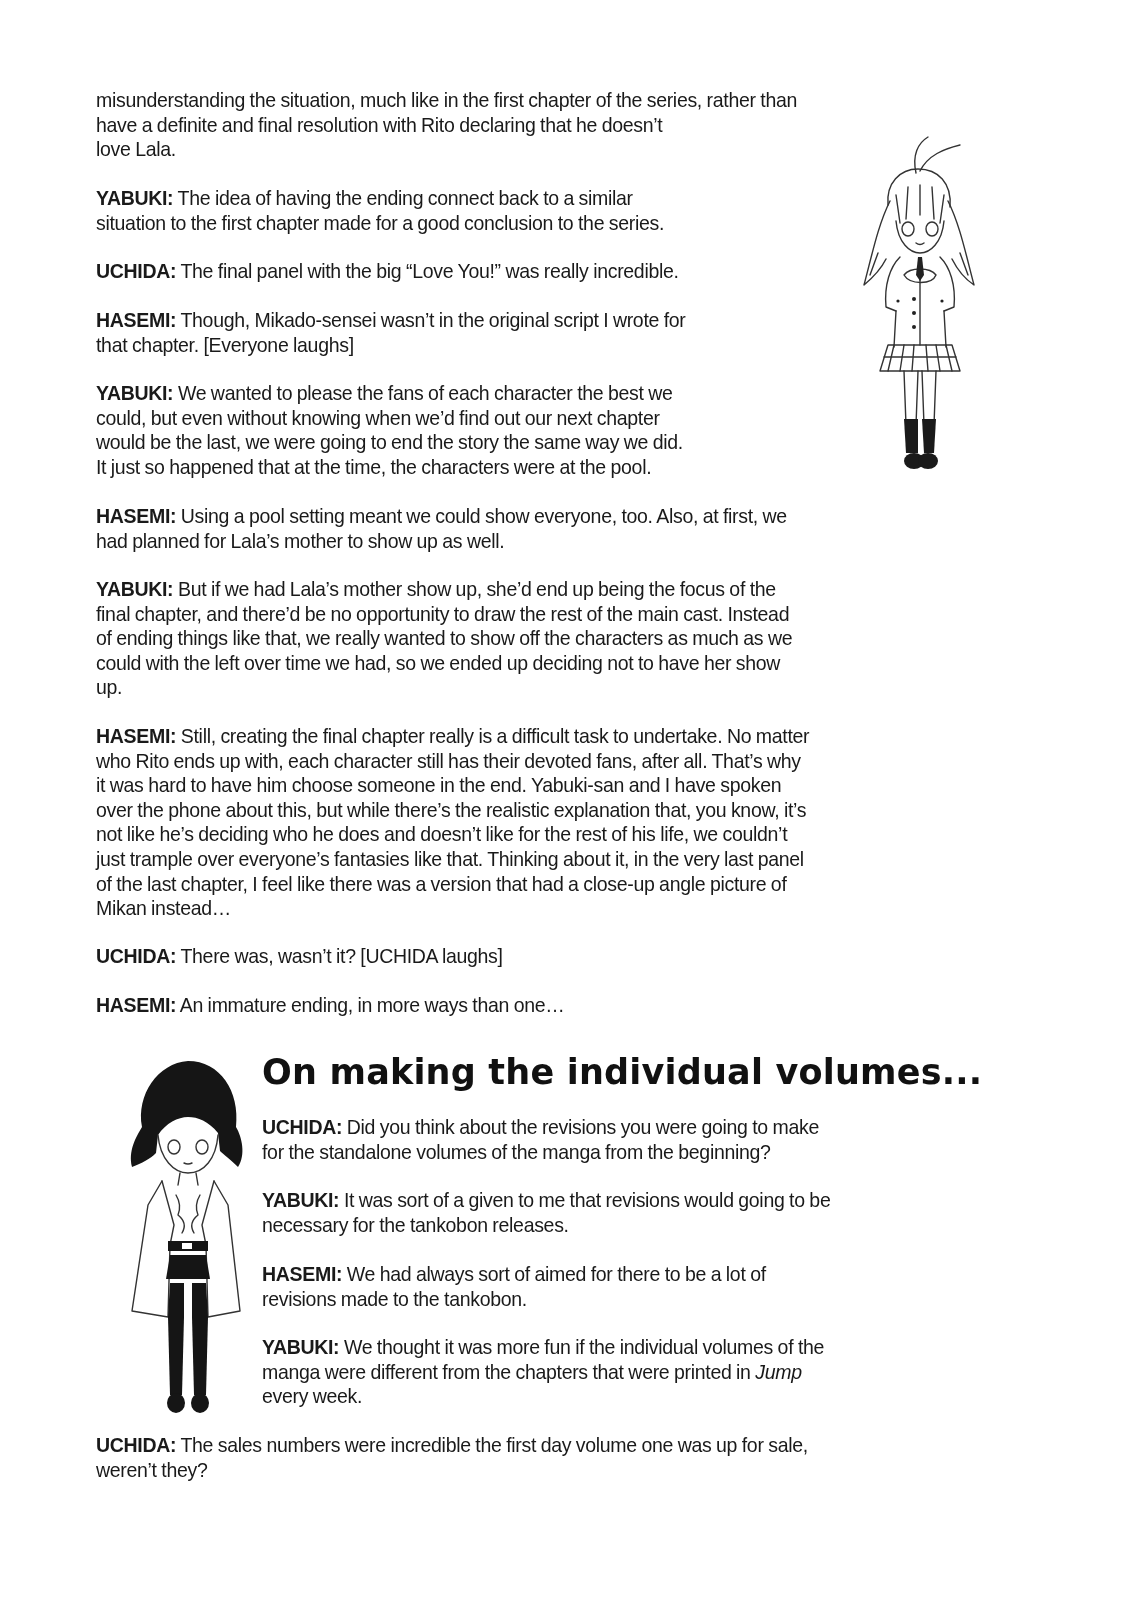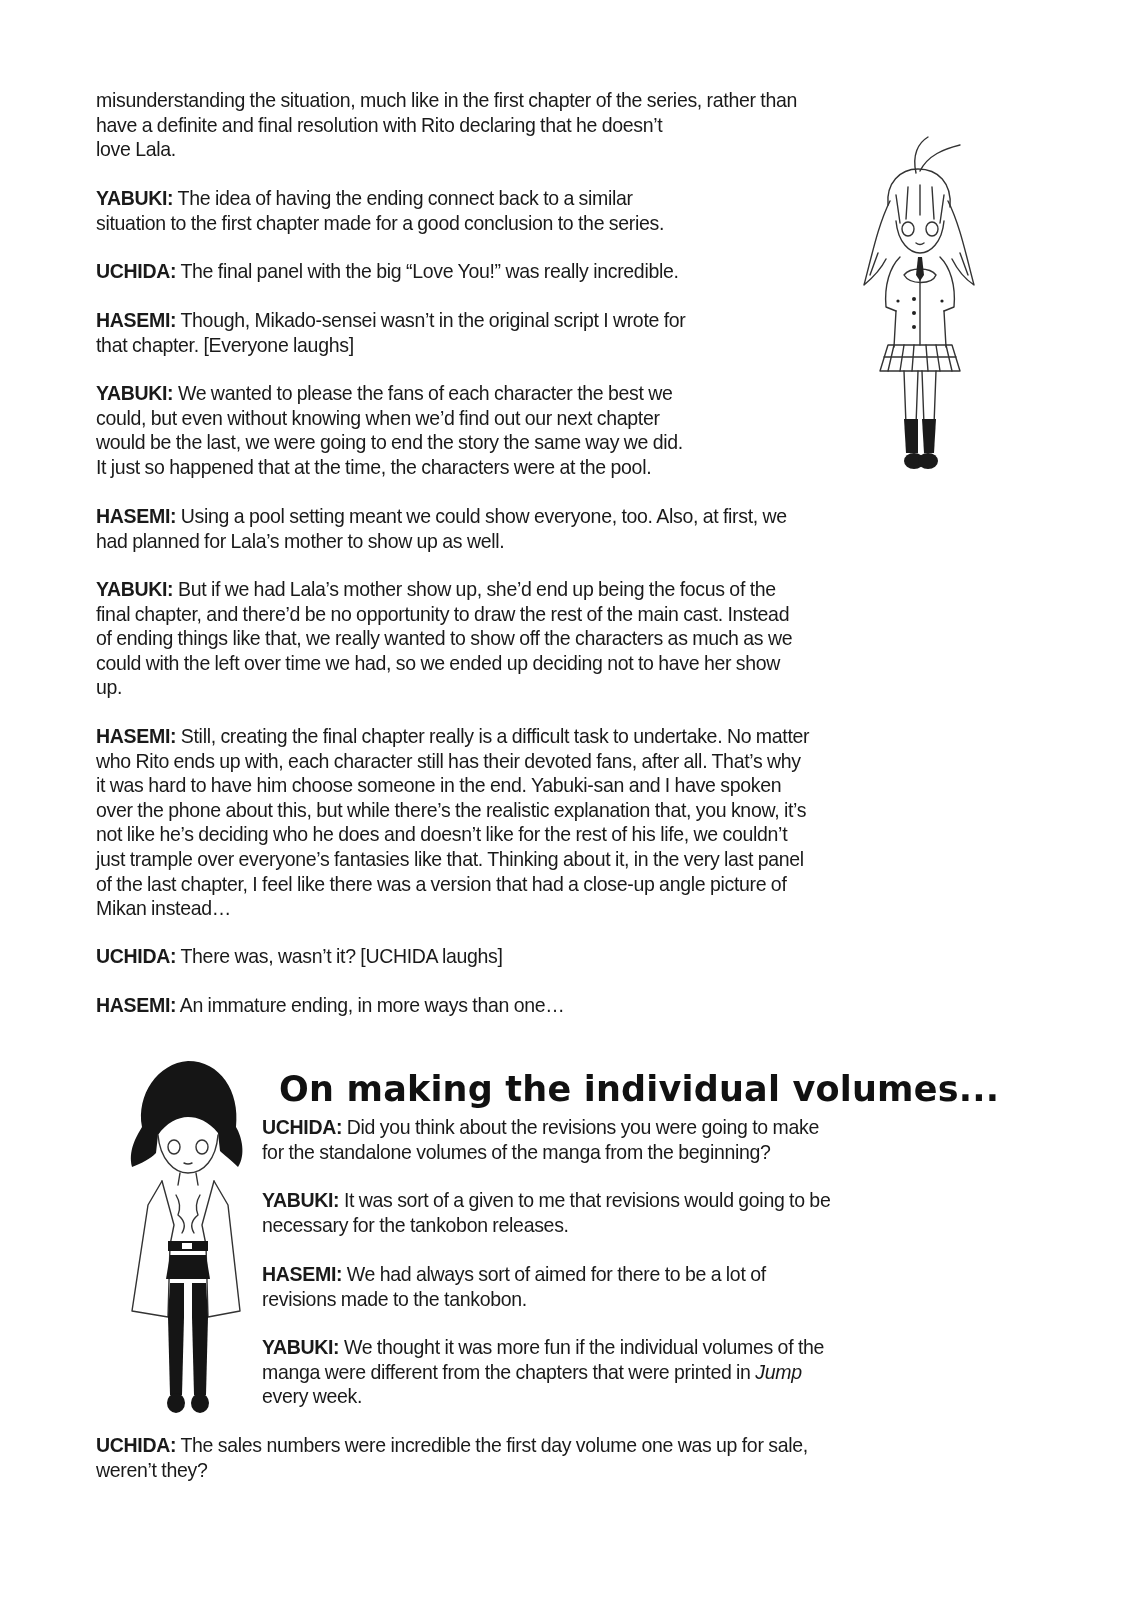--- a/index.html
+++ b/index.html
@@ -35,21 +35,21 @@
       font-weight: bold;
     }
     .heading {
       position: absolute;
       left: 262px;
       top: 1052px;
       font-family: "DejaVu Sans", sans-serif;
       font-weight: bold;
       font-size: 35px;
       letter-spacing: 0.2px;
-      margin: 17px;
+      margin: 0;
       color: #111;
     }
     .illus {
       position: absolute;
     }
     em { font-style: italic; }
   </style>
 </head>
 <body>
 

